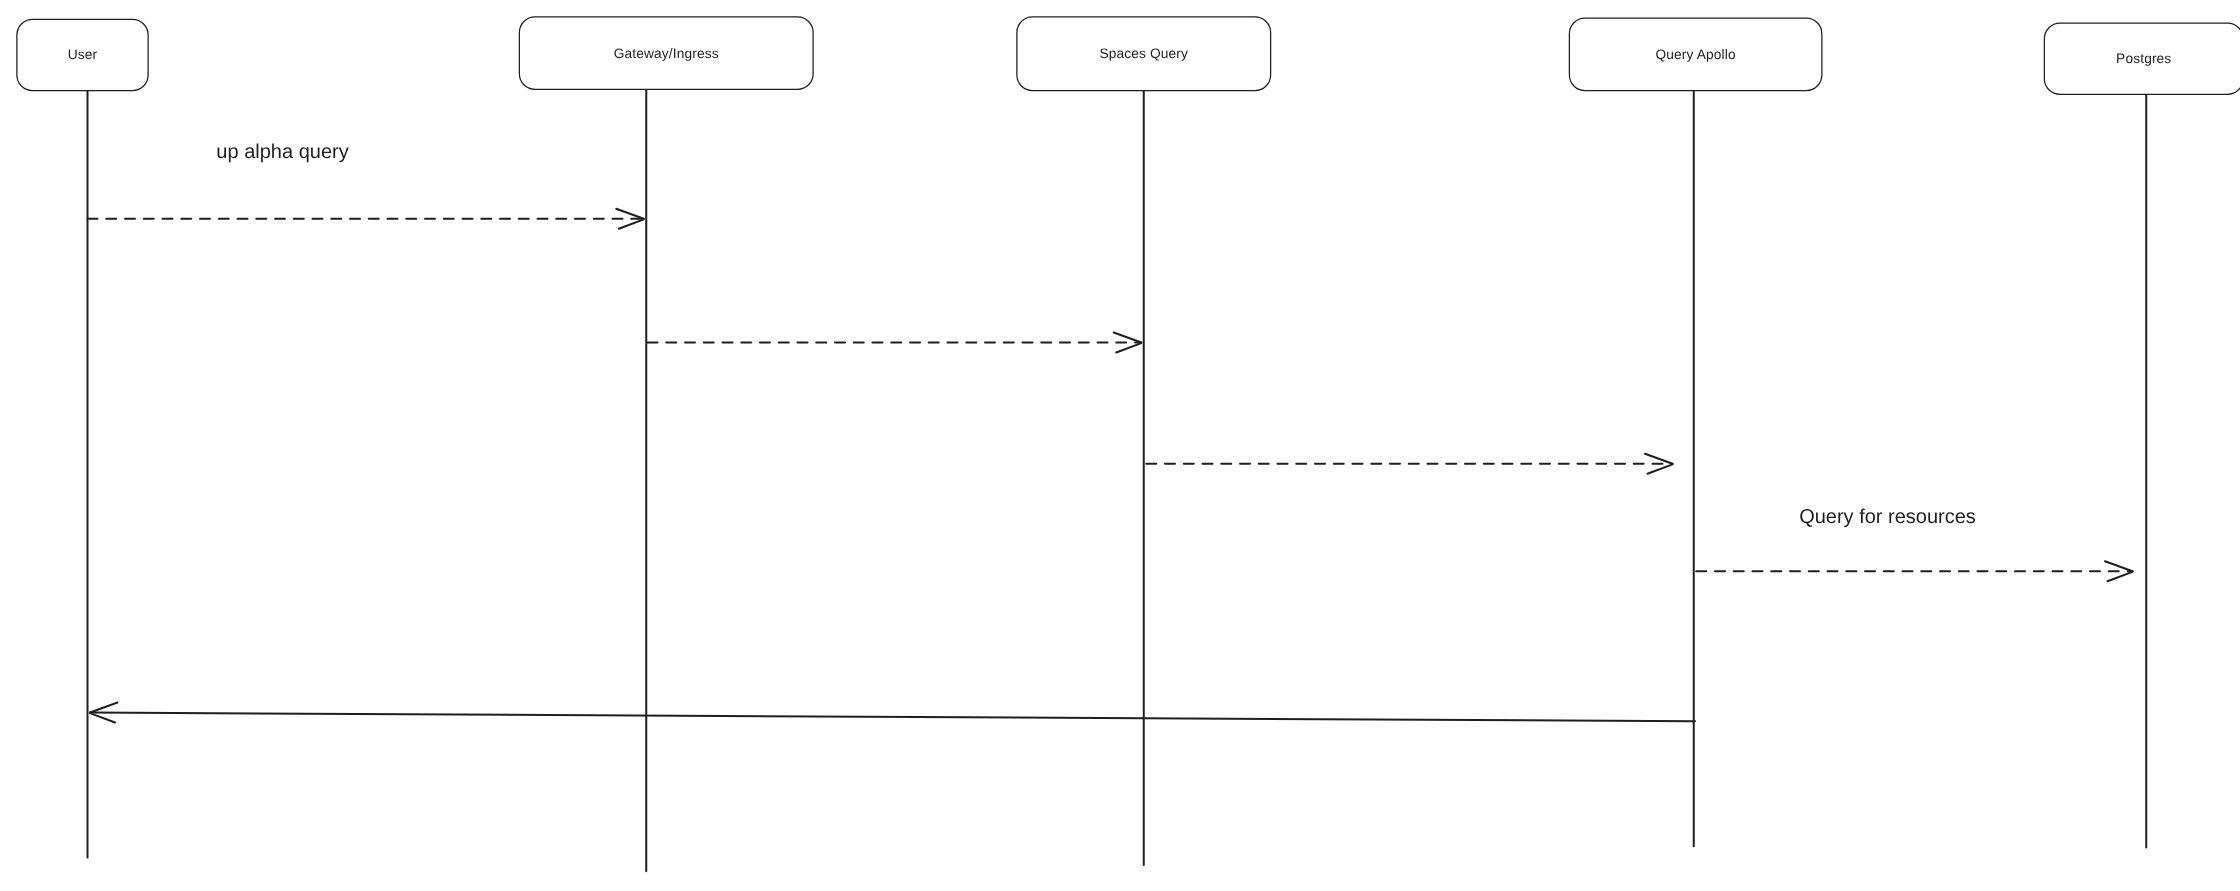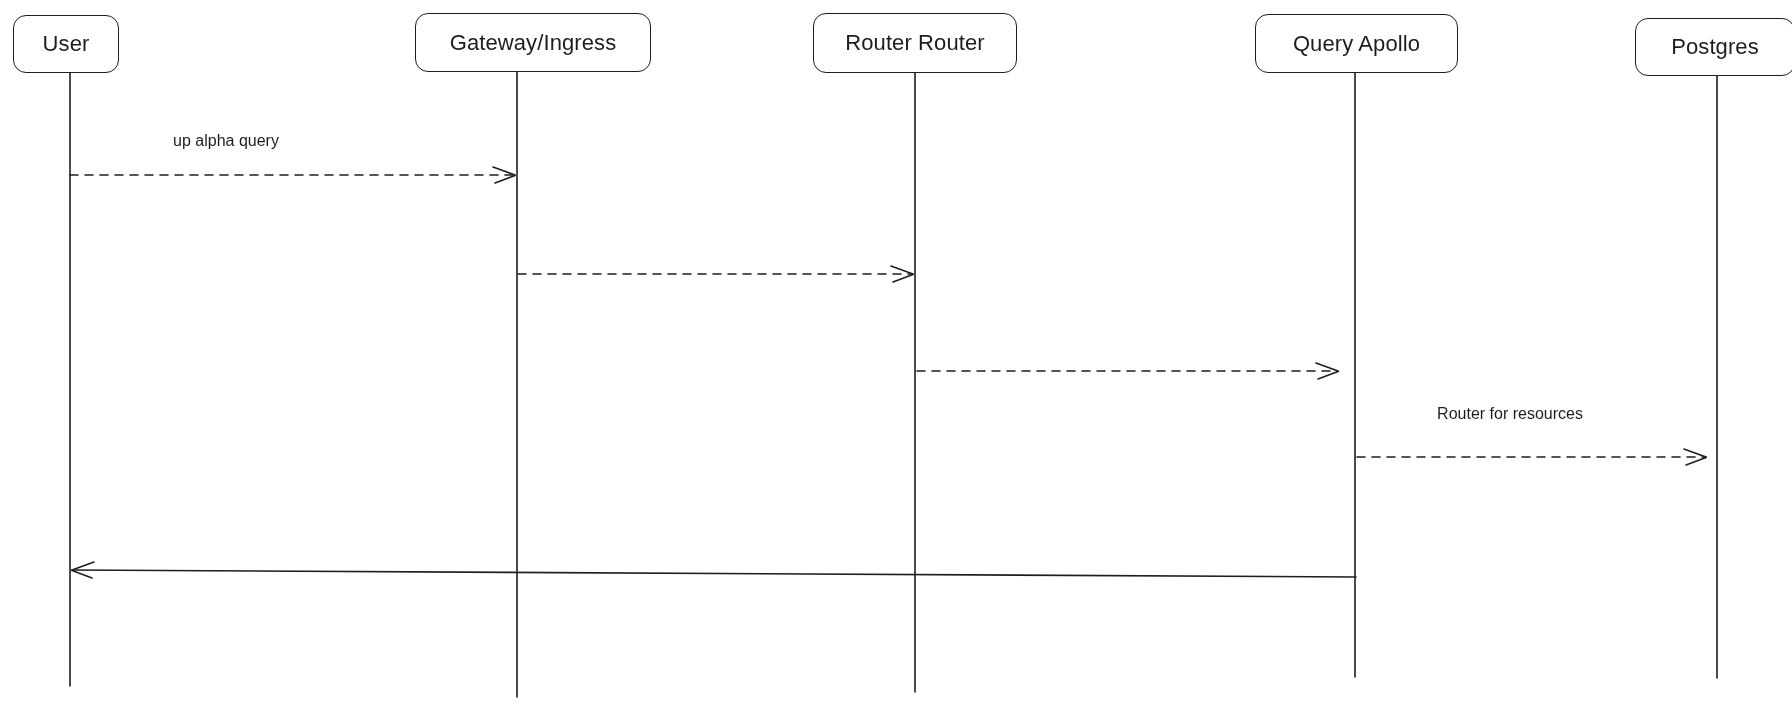--- a/index.html
+++ b/index.html
@@ -25,21 +25,21 @@
   .actor {
     position: absolute;
     box-sizing: border-box;
     display: flex;
     align-items: center;
     justify-content: center;
     background: #ffffff;
     border: 1.7px solid #1e1e1e;
     border-radius: 13px;
     z-index: 2;
-    font-size: 22px;
+    font-size: 11px;
     letter-spacing: 0.1px;
   }
   .actor span {
     white-space: nowrap;
   }
   .msg-label {
     position: absolute;
     transform: translateX(-50%);
     white-space: nowrap;
     font-size: 16px;
@@ -75,25 +75,25 @@
       <line x1="92" y1="578" x2="72" y2="570.5" stroke="#1e1e1e" stroke-width="1.6" stroke-linecap="round"></line>
     </svg>
 
   <div class="actor" style="left: 13px; top: 15px; width: 106px; height: 58px;">
     <span>User</span>
   </div>
   <div class="actor" style="left: 415px; top: 13px; width: 236px; height: 59px;">
     <span>Gateway/Ingress</span>
   </div>
   <div class="actor" style="left: 813px; top: 13px; width: 204px; height: 60px;">
-    <span>Router Router</span>
+    <span>Spaces Query</span>
   </div>
   <div class="actor" style="left: 1255px; top: 14px; width: 203px; height: 59px;">
     <span>Query Apollo</span>
   </div>
   <div class="actor" style="left: 1635px; top: 18px; width: 160px; height: 58px;">
     <span>Postgres</span>
   </div>
 
-  <div class="msg-label" style="left: 226px; top: 132px;">up alpha query</div>
-  <div class="msg-label" style="left: 1510px; top: 405px;">Router for resources</div>
+  <div class="msg-label" style="left: 226px; top: 113px;">up alpha query</div>
+  <div class="msg-label" style="left: 1510px; top: 405px;">Query for resources</div>
 
 </div>
 
 </body></html>

